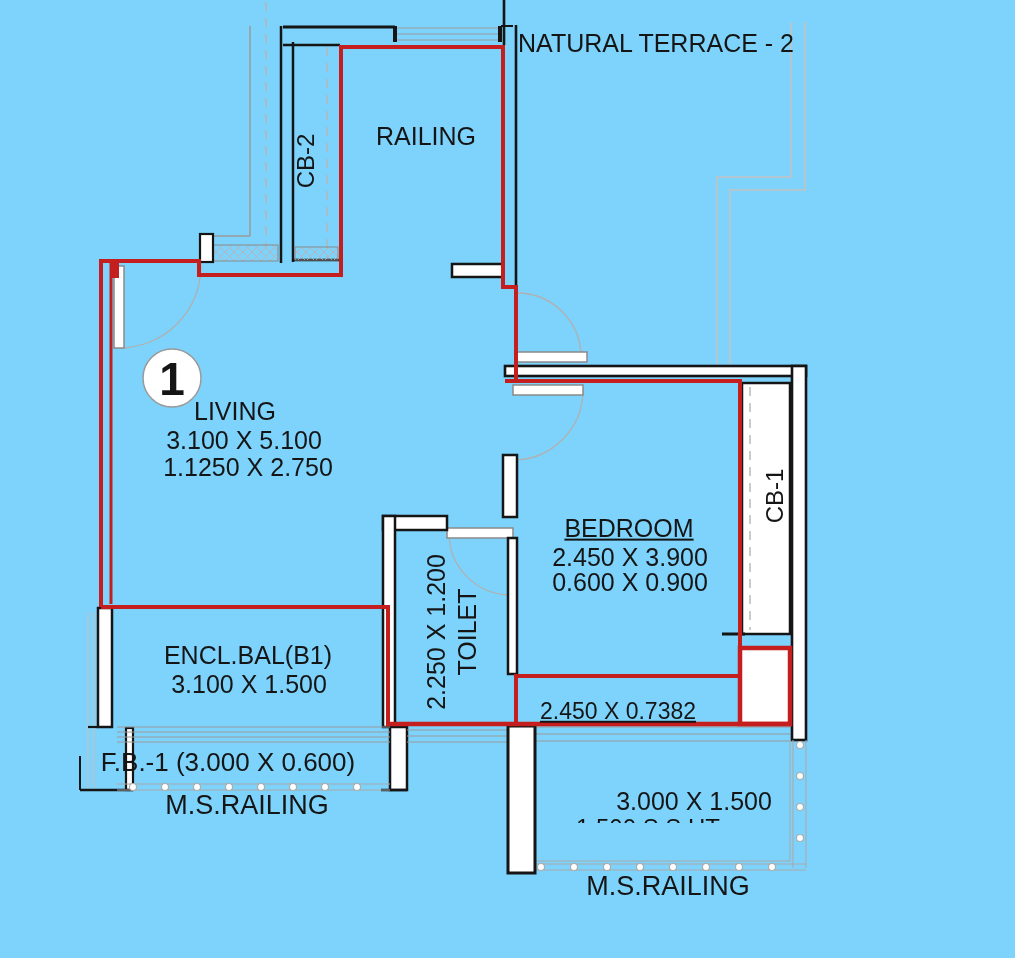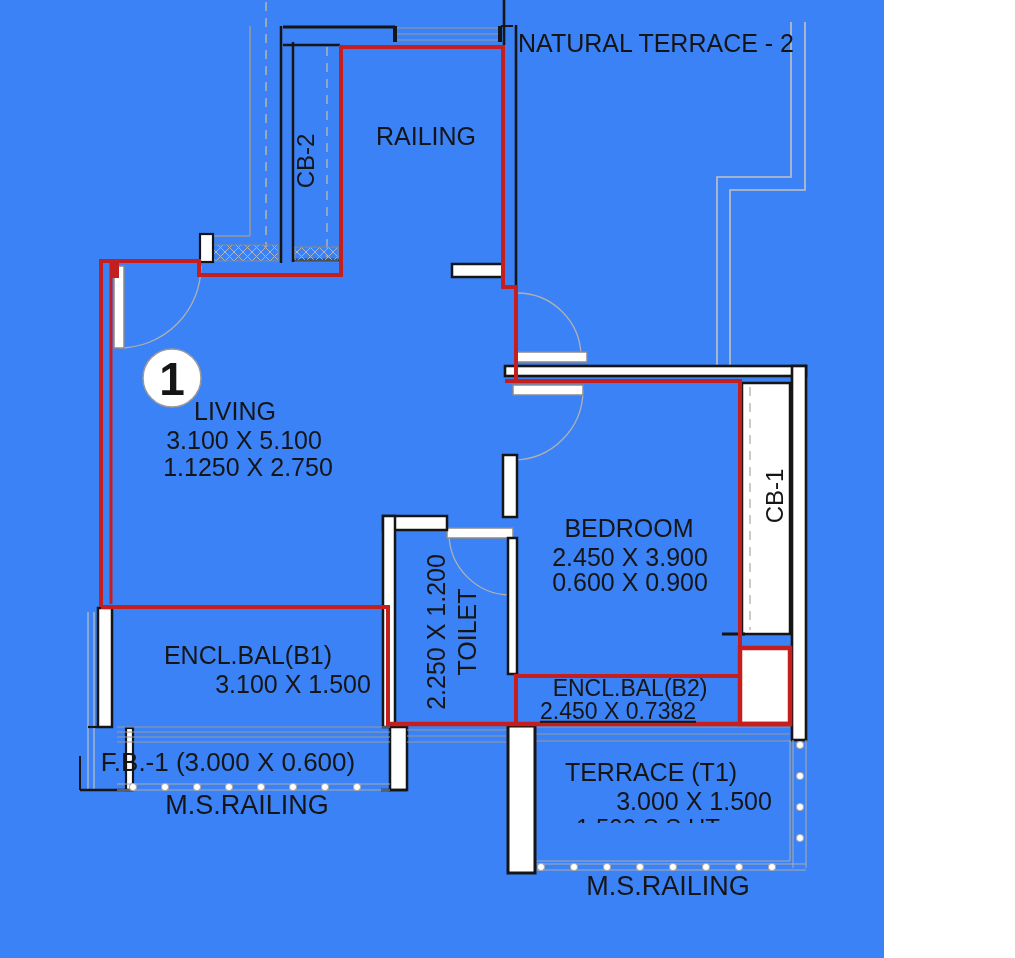--- a/index.html
+++ b/index.html
@@ -1,16 +1,16 @@
 <!DOCTYPE html>
 <html><head>
 <meta charset="utf-8">
 <style>
   html,body{margin:0;padding:0;background:#ffffff;}
-  .plan{position:relative;width:884px;height:958px;background:#3b82f6;overflow:hidden;
+  .plan{position:relative;width:1015px;height:958px;background:#7dd3fc;overflow:hidden;
         font-family:"Liberation Sans", sans-serif;color:#111;}
   .plan svg{position:absolute;left:0;top:0;}
   .lbl{position:absolute;transform:translate(-50%,-50%);white-space:nowrap;
        color:#151515;text-align:center;line-height:1.15;}
   .lbl.rot{transform:translate(-50%,-50%) rotate(-90deg);}
   .f25{font-size:25px;}
   .f24{font-size:24px;}
   .f23{font-size:23px;}
   .f22{font-size:26px;}
   .f27{font-size:27px;}
@@ -174,37 +174,35 @@
 
 <div class="lbl rot f24" style="left:306px;top:161px;">CB-2</div>
 <div class="lbl rot f24" style="left:775px;top:496px;">CB-1</div>
 
 <div class="lbl unit-num" style="left:172px;top:379px;">1</div>
 
 <div class="lbl f25" style="left:235px;top:411px;">LIVING</div>
 <div class="lbl f25" style="left:244px;top:440px;text-align:right;">3.100 X 5.100</div>
 <div class="lbl f25" style="left:248px;top:467px;">1.1250 X 2.750</div>
 
-<div class="lbl f25" style="left:629px;top:528px;">BEDROOM</div>
+<div class="lbl f25" style="left:629px;top:528px;text-decoration:underline;">BEDROOM</div>
 <div class="lbl f25" style="left:630px;top:557px;">2.450 X 3.900</div>
 <div class="lbl f25" style="left:630px;top:582px;">0.600 X 0.900</div>
 
 <div class="lbl rot f25" style="left:452px;top:632px;line-height:1.25;">
       <span style="display:block;">2.250 X 1.200</span>
       <span style="display:block;">TOILET</span>
     </div>
 
 <div class="lbl f25" style="left:248px;top:655px;">ENCL.BAL(B1)</div>
-<div class="lbl f25" style="left:249px;top:684px;margin-left:44px;">3.100 X 1.500</div>
-
-<div class="lbl f23" style="left:630px;top:688px;">ENCL.BAL(B2)</div>
+<div class="lbl f25" style="left:249px;top:684px;">3.100 X 1.500</div>
+
 <div class="lbl f23" style="left:618px;top:711px;text-decoration:underline;">2.450 X 0.7382</div>
 
 <div class="lbl f22" style="left:228px;top:763px;">F.B.-1 (3.000 X 0.600)</div>
 <div class="lbl f27" style="left:247px;top:806px;">M.S.RAILING</div>
 
-<div class="lbl f25" style="left:651px;top:772px;">TERRACE (T1)</div>
 <div class="lbl f25" style="left:649px;top:801px;margin-left:45px;">3.000 X 1.500</div>
 <div class="clipbox" style="left:650px;top:814px;">1.500 S.S.HT.</div>
 
 <div class="lbl f27" style="left:668px;top:887px;">M.S.RAILING</div>
 
 </div>
 
 </body></html>

